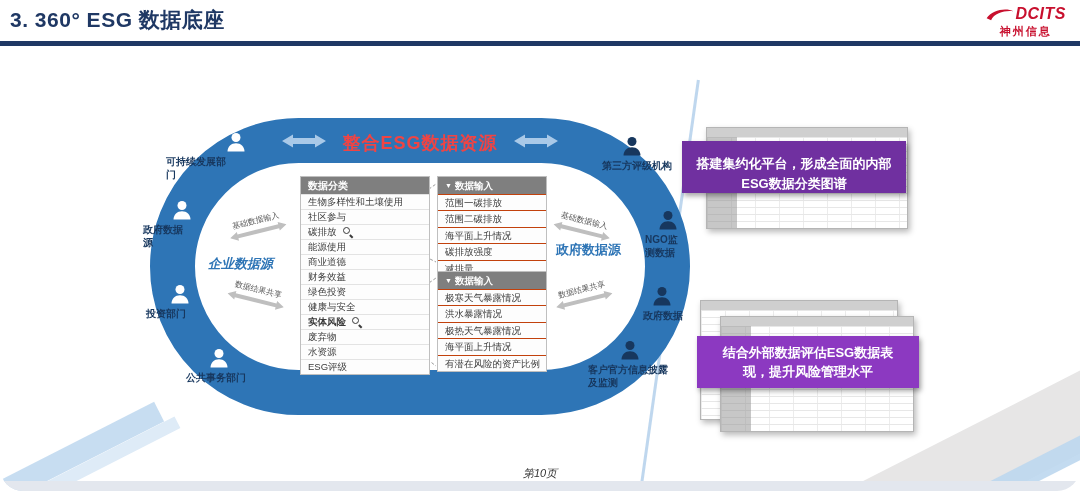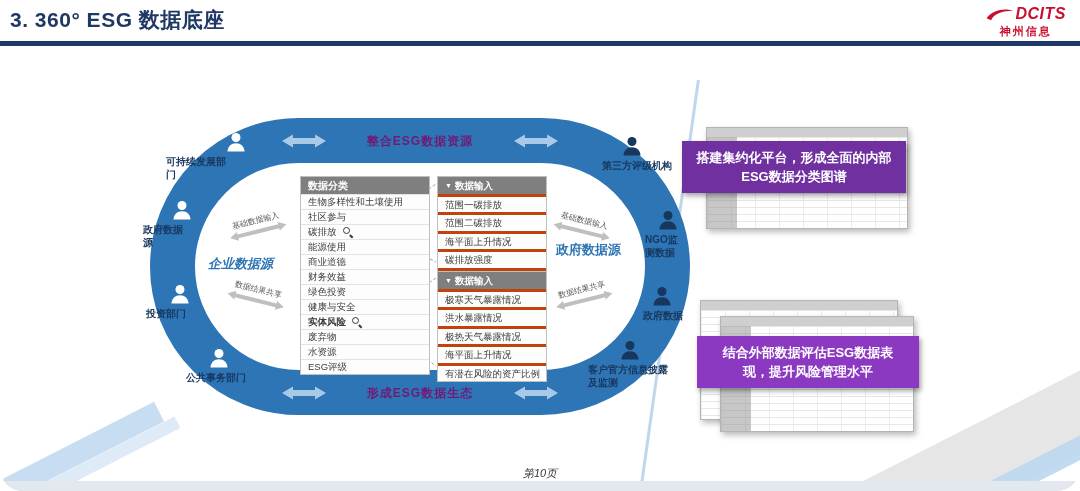--- a/index.html
+++ b/index.html
@@ -27,21 +27,21 @@
   
   .connectors{position:absolute;left:0;top:0;width:1080px;height:491px;z-index:1;pointer-events:none;}
   .connectors line{stroke:#9A9A9A;stroke-width:1;stroke-dasharray:3 2;}
 
   
   .diagram{position:absolute;left:150px;top:118px;width:540px;height:297px;z-index:2;}
   .ring{position:absolute;inset:0;border:45px solid var(--ring-blue,#2E75B6);border-radius:150px;}
   .ring-cap{position:absolute;left:0;right:0;height:20px;text-align:center;}
   .ring-cap.top{top:13px;}
   .ring-cap.bottom{bottom:12px;}
-  .cap-text{color:#701a75;font-weight:bold;font-size:12px;letter-spacing:1px;}
+  .cap-text{color:#ef4444;font-weight:bold;font-size:18px;letter-spacing:1px;}
   .harrow{position:absolute;top:2px;width:44px;height:16px;fill:#A9C9E8;}
   .harrow.hl{left:132px;}
   .harrow.hr{right:132px;}
 
   
   .person{position:absolute;width:24px;height:24px;fill:#fff;z-index:3;}
   .person.navy{fill:#17375E;}
   .p-l1{left:224px;top:130px;}
   .p-l2{left:170px;top:198px;}
   .p-l3{left:168px;top:282px;}
@@ -75,37 +75,37 @@
   
   .table{position:absolute;background:#fff;border:1px solid #BFBFBF;font-size:9.5px;color:#3B3B3B;z-index:3;box-sizing:border-box;}
   .cls{left:300px;top:176px;width:130px;}
   .ti1{left:437px;top:176px;width:110px;}
   .ti2{left:437px;top:271px;width:110px;}
   .t-head{background:var(--table-header-gray,#7F7F7F);color:#fff;font-weight:bold;font-size:10px;height:17px;line-height:17px;padding-left:7px;}
   .t-head.small{font-size:9.5px;}
   .tri{font-size:7px;margin-right:3px;vertical-align:1px;}
   .t-row{height:14px;line-height:14px;padding:0 5px 0 7px;border-top:1px solid #E3E3E3;display:flex;align-items:center;gap:6px;background:#FDFDFD;}
   .t-row.bold span{font-weight:bold;}
-  .t-row2{padding:2px 4px 2px 7px;line-height:1.2;border-top:3px solid #c2410c;background:#FDFDFD;}
+  .t-row2{padding:2px 4px 2px 7px;line-height:1.2;border-top:1px solid #c2410c;background:#FDFDFD;}
   .mag{width:11px;height:11px;position:relative;flex:none;}
   .mag::before{content:"";position:absolute;left:0;top:0;width:5px;height:5px;border:1.5px solid #3B3B3B;border-radius:50%;}
   .mag::after{content:"";position:absolute;left:7px;top:7px;width:4px;height:1.5px;background:#3B3B3B;transform:rotate(45deg);transform-origin:left center;}
 
   
   .thumb{position:absolute;background:#fff;border:1px solid #B5B5B5;box-shadow:2px 3px 6px rgba(0,0,0,.28);z-index:3;}
   .t1{left:706px;top:127px;width:200px;height:100px;}
   .t2a{left:700px;top:300px;width:196px;height:118px;}
   .t2b{left:720px;top:316px;width:192px;height:114px;}
   .th-head{height:9px;background:#CFCFCF;border-bottom:1px solid #B0B0B0;}
   .th-dark{position:absolute;left:0;top:9px;bottom:0;width:30px;background:#8F8F8F;opacity:.5;}
   .th-grid{position:absolute;left:0;top:9px;right:0;bottom:0;background:
      repeating-linear-gradient(to bottom,#E7E7E7 0 1px,transparent 1px 7px),
      repeating-linear-gradient(to right,#ECECEC 0 1px,transparent 1px 24px);}
   .callout{position:absolute;color:#fff;font-weight:bold;font-size:13px;line-height:1.5;text-align:center;box-shadow:2px 3px 5px rgba(0,0,0,.35);z-index:4;display:flex;align-items:center;justify-content:center;box-sizing:border-box;}
-  .c1{left:682px;top:141px;width:224px;height:52px;background:var(--purple,#7030A0);padding:0 8px;}
+  .c1{left:682px;top:141px;width:224px;height:52px;background:var(--purple,#7030A0);padding:0 8px;align-items:flex-end;}
   .c2{left:697px;top:336px;width:222px;height:52px;background:var(--purple2,#8C39C1);padding:8px 15px;}
 
   
   .page-num{position:absolute;left:0;right:0;top:466px;text-align:center;font-size:11px;font-style:italic;color:#333;z-index:5;}
 </style>
 </head>
 <body>
 
 <div class="slide">
 
@@ -139,29 +139,20 @@
     <div class="ring"></div>
     <div class="ring-cap top">
       <svg class="harrow hl" viewBox="0 0 44 16">
           <polygon points="0,8 11,1.5 11,5 33,5 33,1.5 44,8 33,14.5 33,11 11,11 11,14.5"></polygon>
         </svg>
       <span class="cap-text">整合ESG数据资源</span>
       <svg class="harrow hr" viewBox="0 0 44 16">
           <polygon points="0,8 11,1.5 11,5 33,5 33,1.5 44,8 33,14.5 33,11 11,11 11,14.5"></polygon>
         </svg>
     </div>
-    <div class="ring-cap bottom">
-      <svg class="harrow hl" viewBox="0 0 44 16">
-          <polygon points="0,8 11,1.5 11,5 33,5 33,1.5 44,8 33,14.5 33,11 11,11 11,14.5"></polygon>
-        </svg>
-      <span class="cap-text">形成ESG数据生态</span>
-      <svg class="harrow hr" viewBox="0 0 44 16">
-          <polygon points="0,8 11,1.5 11,5 33,5 33,1.5 44,8 33,14.5 33,11 11,11 11,14.5"></polygon>
-        </svg>
-    </div>
   </section>
 
   <svg class="person p-l1" viewBox="0 0 24 24">
       <circle cx="12" cy="7.5" r="4.5"></circle>
       <path d="M3.5 21.5 C3.5 16.5 7.3 13.2 12 13.2 C16.7 13.2 20.5 16.5 20.5 21.5 Z"></path>
     </svg>
   <div class="sh-label l1">可持续发展部门</div>
 
   <svg class="person p-l2" viewBox="0 0 24 24">
       <circle cx="12" cy="7.5" r="4.5"></circle>

